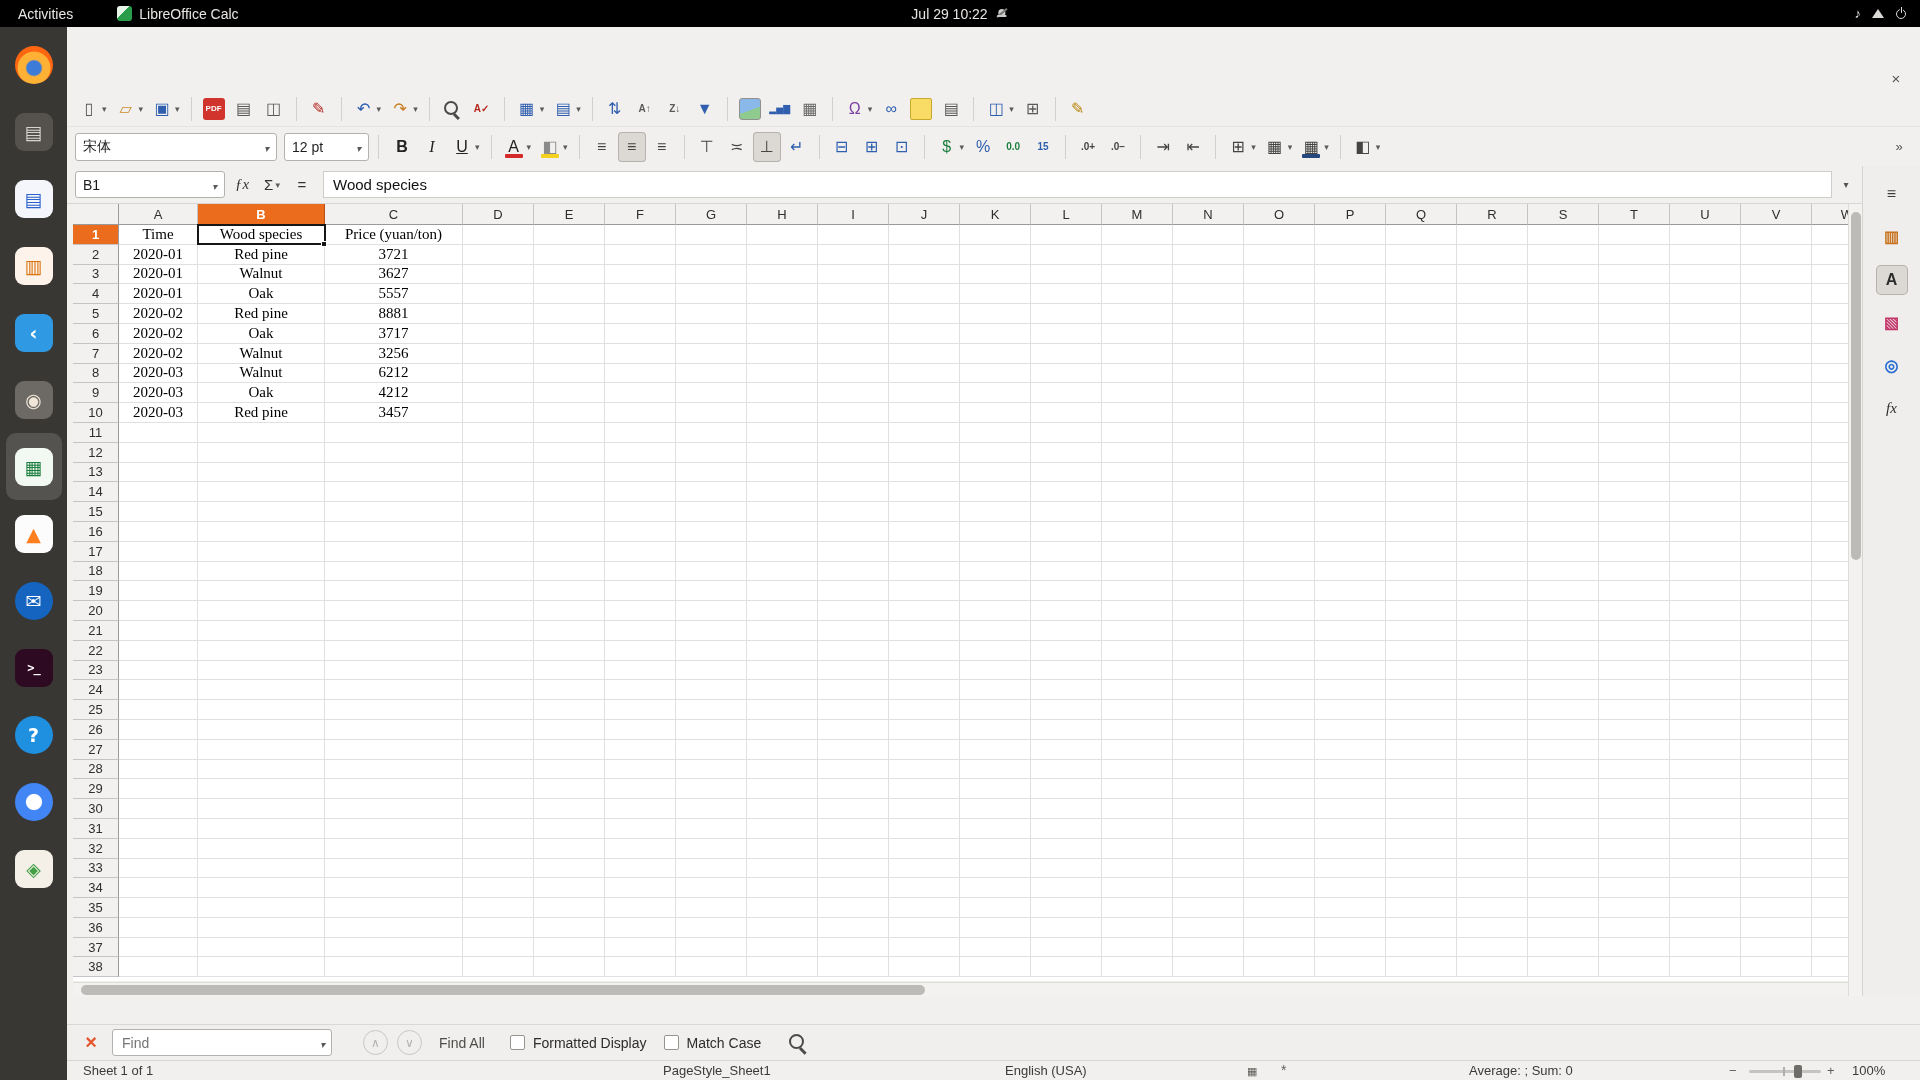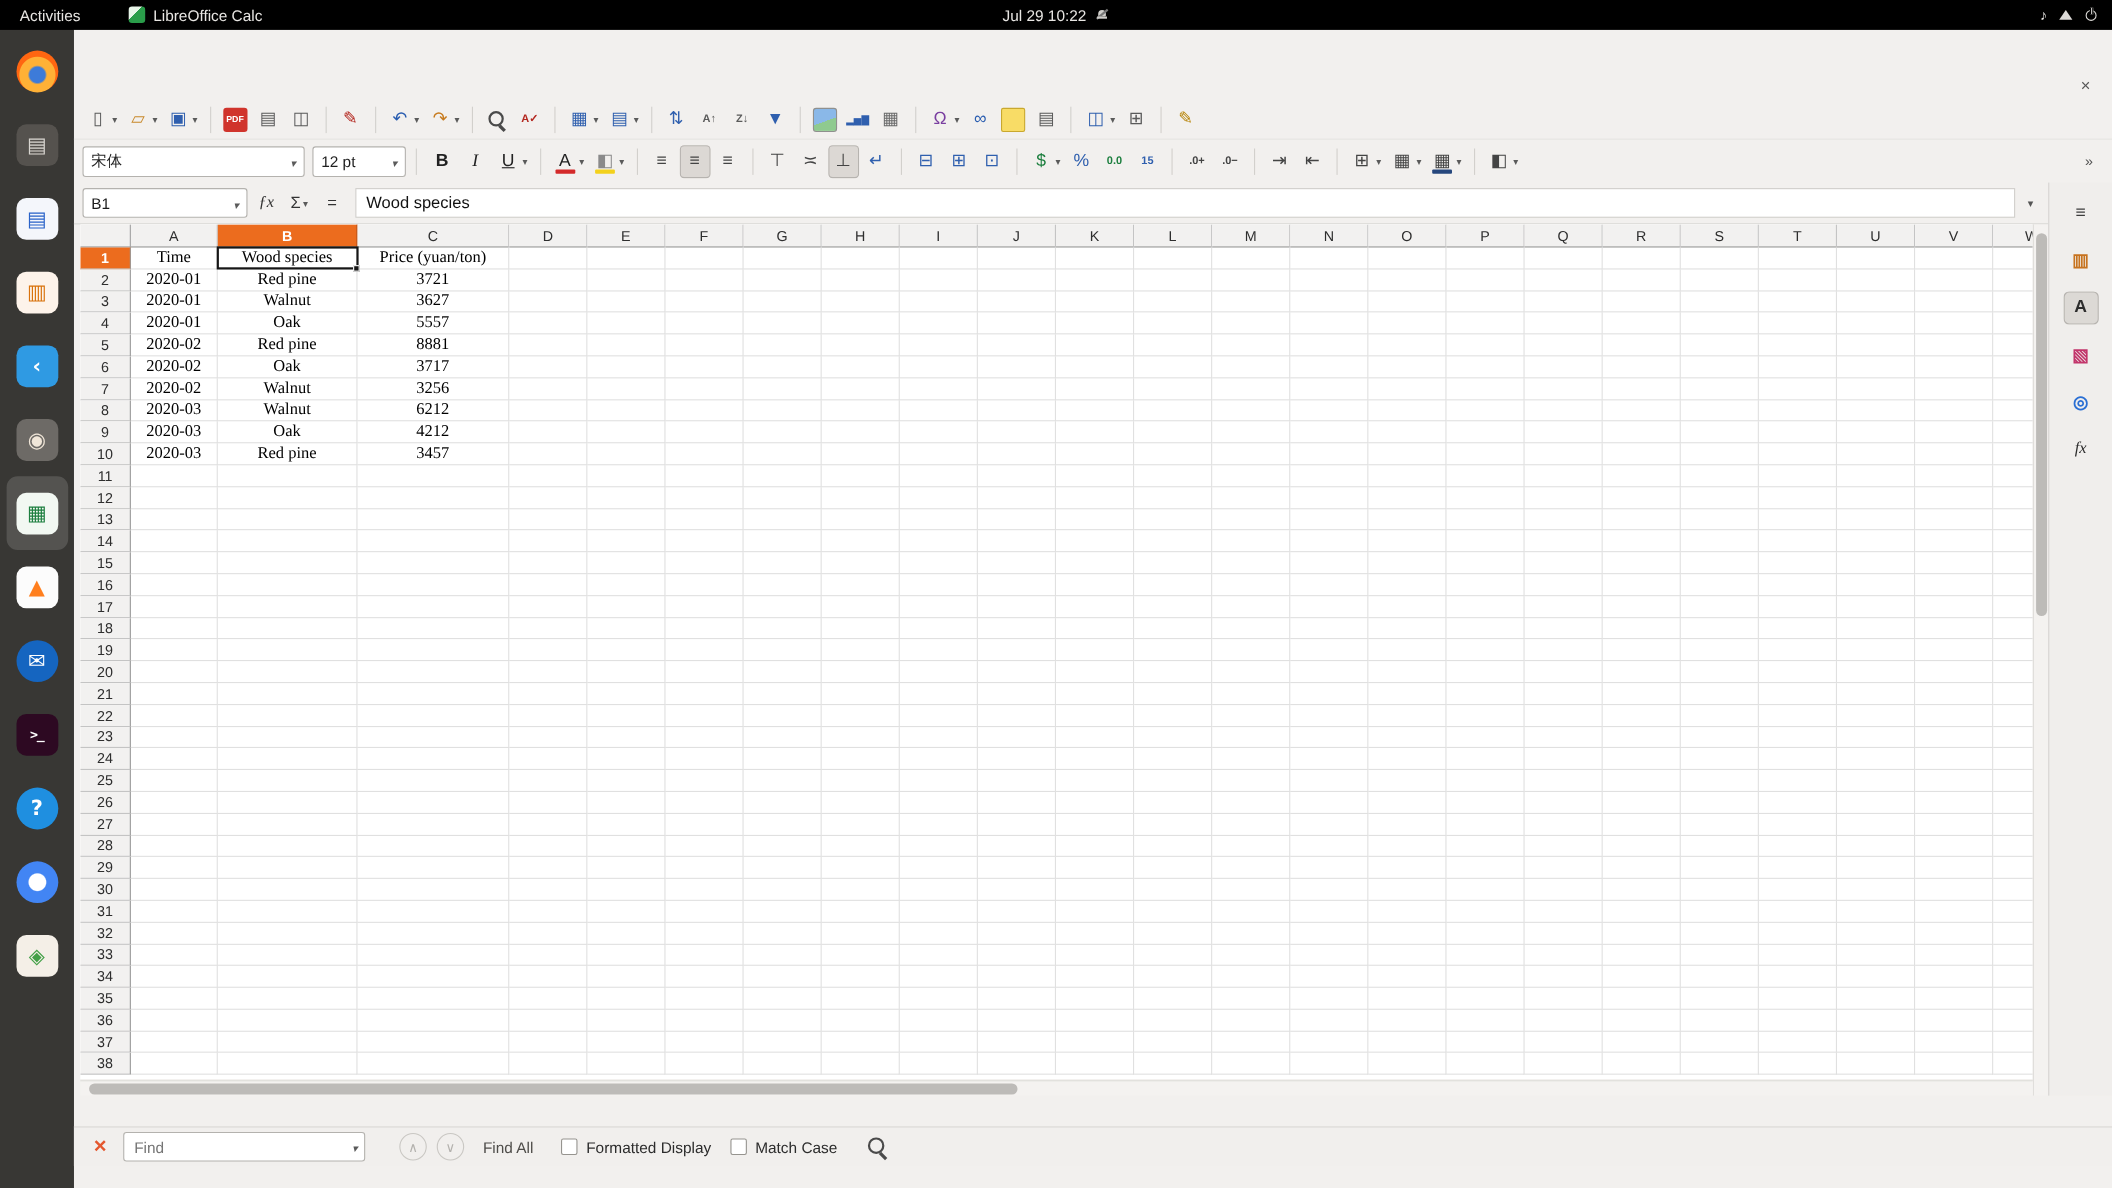--- a/index.html
+++ b/index.html
@@ -1504,20 +1504,35 @@
         <i class="cb"></i>
         <span>Formatted Display</span>
       </label>
       <label class="find-check">
         <i class="cb"></i>
         <span>Match Case</span>
       </label>
       <span id="find-mag"></span>
     </div>
 
+    <div id="statusbar">
+      <span class="sb-text" style="left:16px">Sheet 1 of 1</span>
+      <span class="sb-text" style="left:596px">PageStyle_Sheet1</span>
+      <span class="sb-text" style="left:938px">English (USA)</span>
+      <span class="sb-ico" id="sel-mode" style="left:1180px"></span>
+      <span class="sb-ico" id="doc-mod" style="left:1214px"></span>
+      <span class="sb-text" style="left:1402px">Average: ; Sum: 0</span>
+      <span class="sb-ico" id="zoom-out" style="left:1662px"></span>
+      <span id="zoom-track">
+        <i class="zoom-tick"></i>
+        <i class="zoom-thumb"></i>
+      </span>
+      <span class="sb-ico" id="zoom-in" style="left:1760px"></span>
+      <span class="sb-text" style="left:1785px">100%</span>
+    </div>
 
     <div id="sidebar">
         <div class="sb-item">
           <span class="sb-glyph" style="color: rgb(60, 60, 60);">≡</span>
         </div>
         <div class="sb-item">
           <span class="sb-glyph" style="color: rgb(199, 115, 31);">▥</span>
         </div>
         <div class="sb-item active">
           <span class="sb-glyph" style="color: rgb(45, 45, 45);">A</span>

